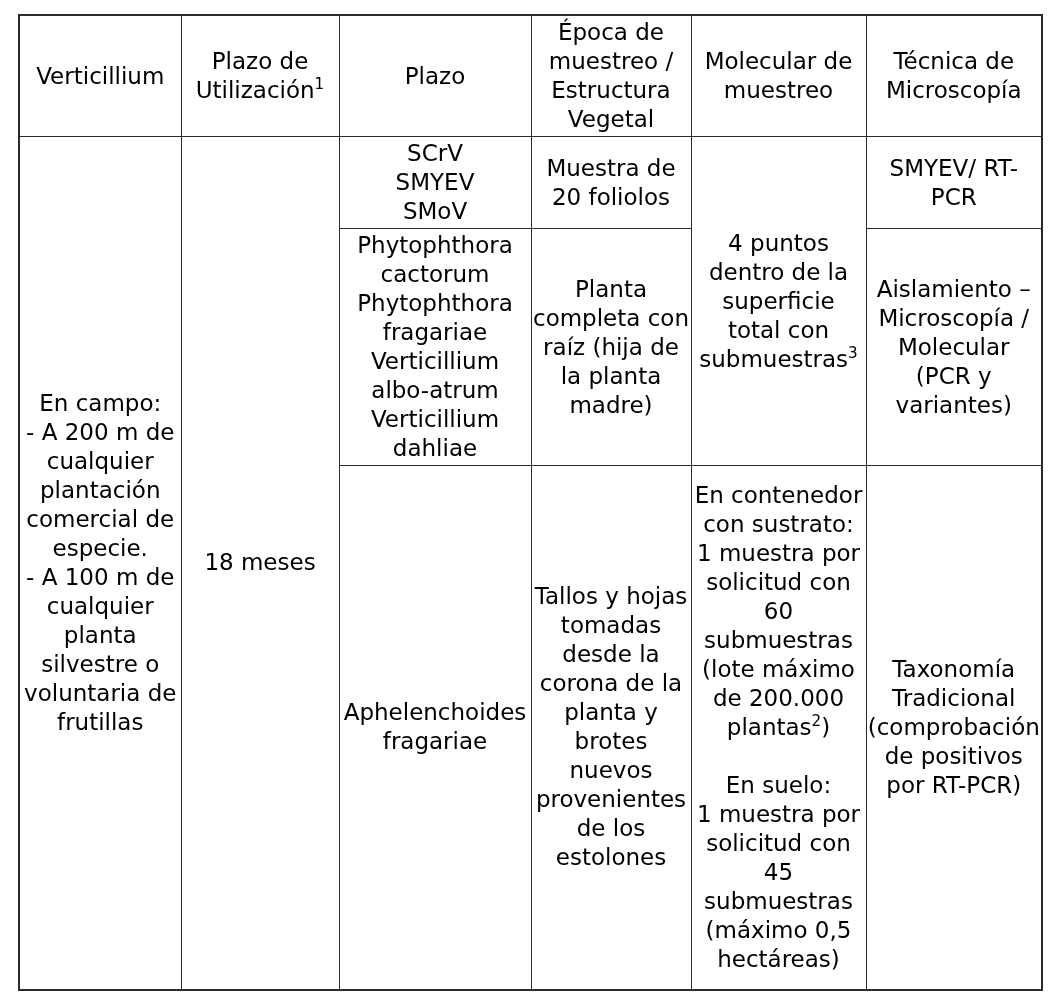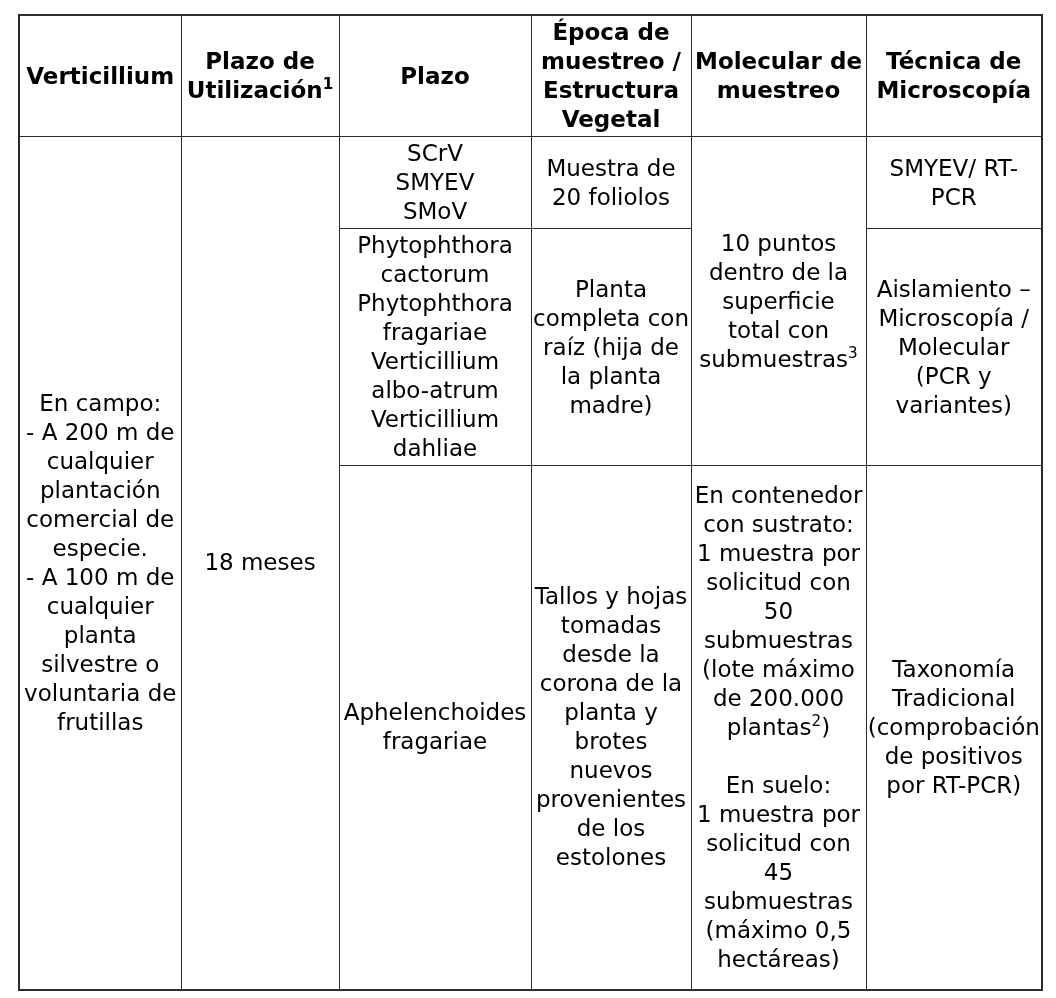--- a/index.html
+++ b/index.html
@@ -22,21 +22,21 @@
   table.diag th, table.diag td {
     border: 1px solid #2b2b2b;
     text-align: center;
     vertical-align: middle;
     padding: 2px 1px;
     font-size: 23px;
     line-height: 29px;
     overflow: hidden;
   }
   table.diag th {
-    font-weight: bold;
+    font-weight: normal;
   }
   .preline { white-space: pre-line; text-align: right; }
   sup {
     font-size: 0.66em;
     line-height: 0;
     vertical-align: super;
     font-weight: inherit;
   }
 </style>
 </head>
@@ -63,36 +63,36 @@
     </tr>
     <tr style="height:89px">
       <td rowspan="3"><span class="preline">En campo:
 - A 200 m de cualquier plantación comercial de especie.
 - A 100 m de cualquier planta silvestre o voluntaria de frutillas</span></td>
       <td rowspan="3"><span>18 meses</span></td>
       <td><span class="preline">SCrV
 SMYEV
 SMoV</span></td>
       <td><span>Muestra de 20 foliolos</span></td>
-      <td rowspan="2"><span>10 puntos dentro de la superficie total con submuestras</span><sup>3</sup></td>
+      <td rowspan="2"><span>4 puntos dentro de la superficie total con submuestras</span><sup>3</sup></td>
       <td><span>SMYEV/ RT-PCR</span></td>
     </tr>
     <tr style="height:235px">
       <td><span class="preline">Phytophthora cactorum
 Phytophthora fragariae
 Verticillium albo-atrum
 Verticillium dahliae</span></td>
       <td><span>Planta completa con raíz (hija de la planta madre)</span></td>
       <td><span>Aislamiento – Microscopía / Molecular (PCR y variantes)</span></td>
     </tr>
     <tr style="height:524px">
       <td><span>Aphelenchoides fragariae</span></td>
       <td><span>Tallos y hojas tomadas desde la corona de la planta y brotes nuevos provenientes de los estolones</span></td>
       <td><span class="preline">En contenedor con sustrato:
-1 muestra por solicitud con 50 submuestras (lote máximo de 200.000 plantas</span><sup>2</sup><span class="preline">)
+1 muestra por solicitud con 60 submuestras (lote máximo de 200.000 plantas</span><sup>2</sup><span class="preline">)
 
 En suelo:
 1 muestra por solicitud con 45 submuestras (máximo 0,5 hectáreas)</span></td>
       <td><span>Taxonomía Tradicional (comprobación de positivos por RT-PCR)</span></td>
     </tr>
   </tbody>
     </table>
 </div>
 
 </body></html>

